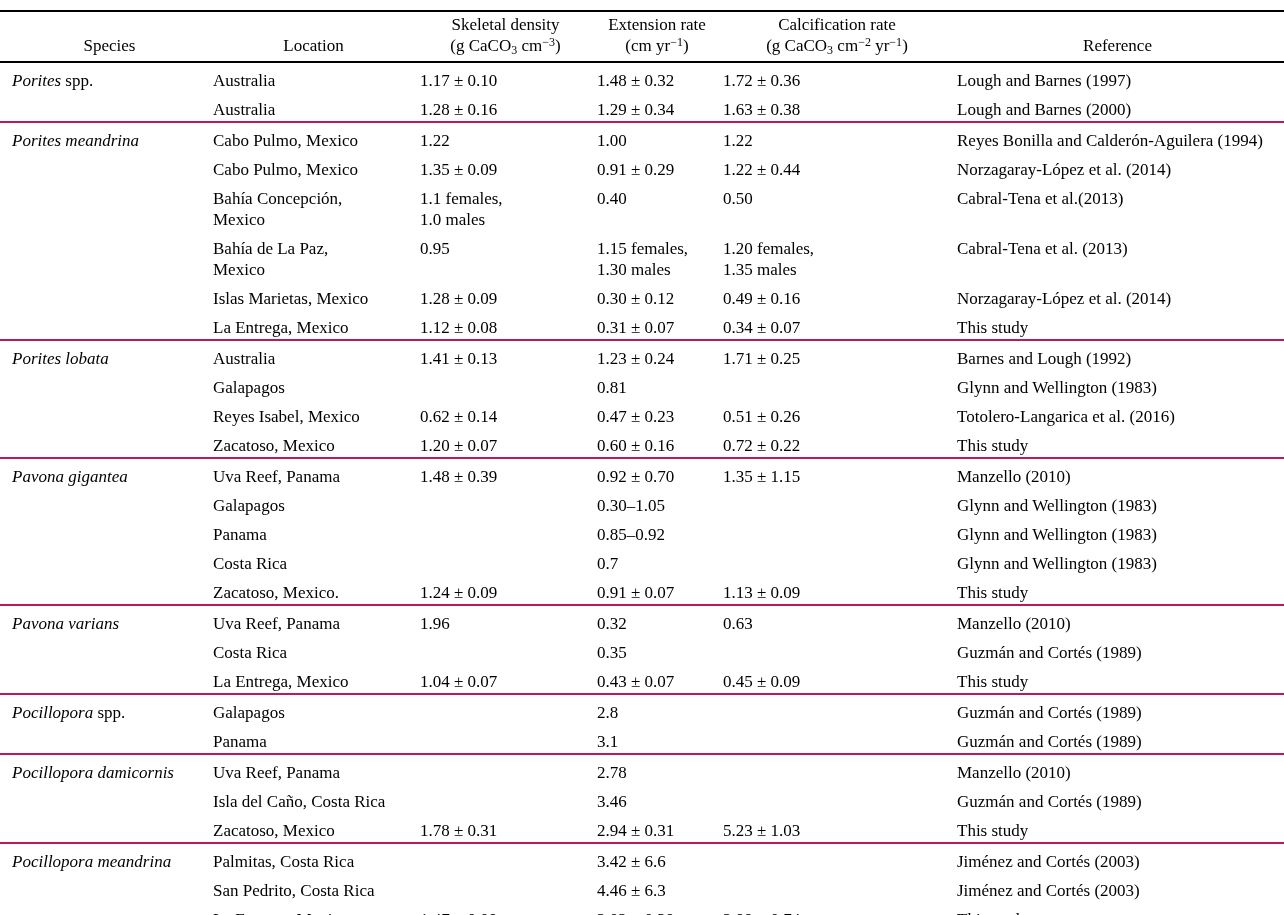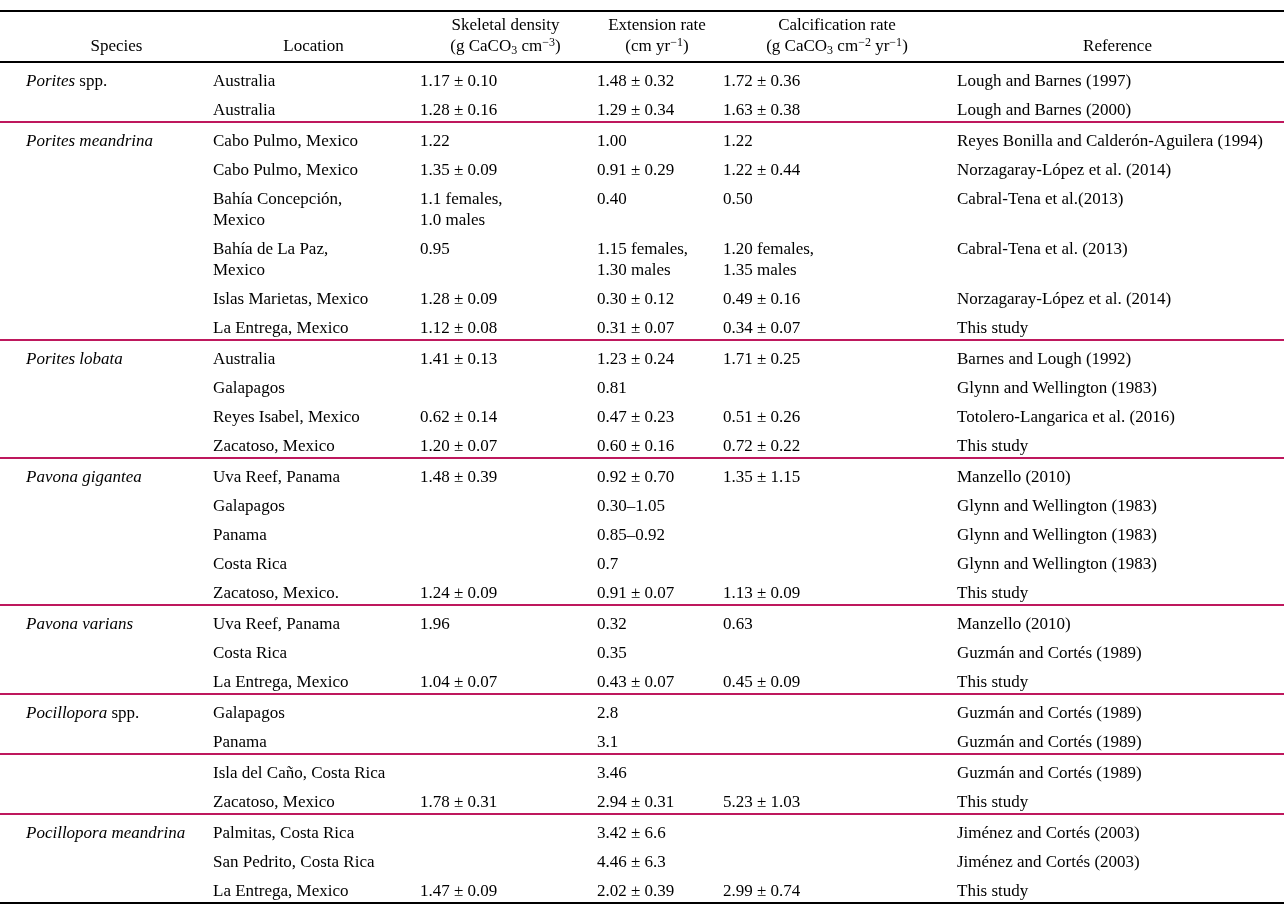--- a/index.html
+++ b/index.html
@@ -33,21 +33,21 @@
   col.c-reference     { width: 327px; }
 
   thead th {
     border-bottom: 2px solid #000;
     vertical-align: bottom;
     text-align: center;
     font-weight: normal;
     padding: 2px 6px 5px 0;
     line-height: 21px;
   }
-  thead th:first-child, tbody td:first-child { padding-left: 26px; }
+  thead th:first-child, tbody td:first-child { padding-left: 12px; }
 
   tbody.species-group { border-top: 2px solid #be185d; }
 
   tbody td {
     vertical-align: top;
     text-align: left;
     padding: 7px 6px 1px 0;
     line-height: 21px;
     white-space: pre-line;
   }
@@ -282,20 +282,28 @@
           <td></td>
           <td>Panama</td>
           <td></td>
           <td>3.1</td>
           <td></td>
           <td>Guzmán and Cortés (1989)</td>
         </tr>
       </tbody>
       <tbody class="species-group">
         <tr>
+          <td><span class="species-italic">Pocillopora damicornis</span></td>
+          <td>Uva Reef, Panama</td>
+          <td></td>
+          <td>2.78</td>
+          <td></td>
+          <td>Manzello (2010)</td>
+        </tr>
+        <tr>
           <td></td>
           <td>Isla del Caño, Costa Rica</td>
           <td></td>
           <td>3.46</td>
           <td></td>
           <td>Guzmán and Cortés (1989)</td>
         </tr>
         <tr>
           <td></td>
           <td>Zacatoso, Mexico</td>

